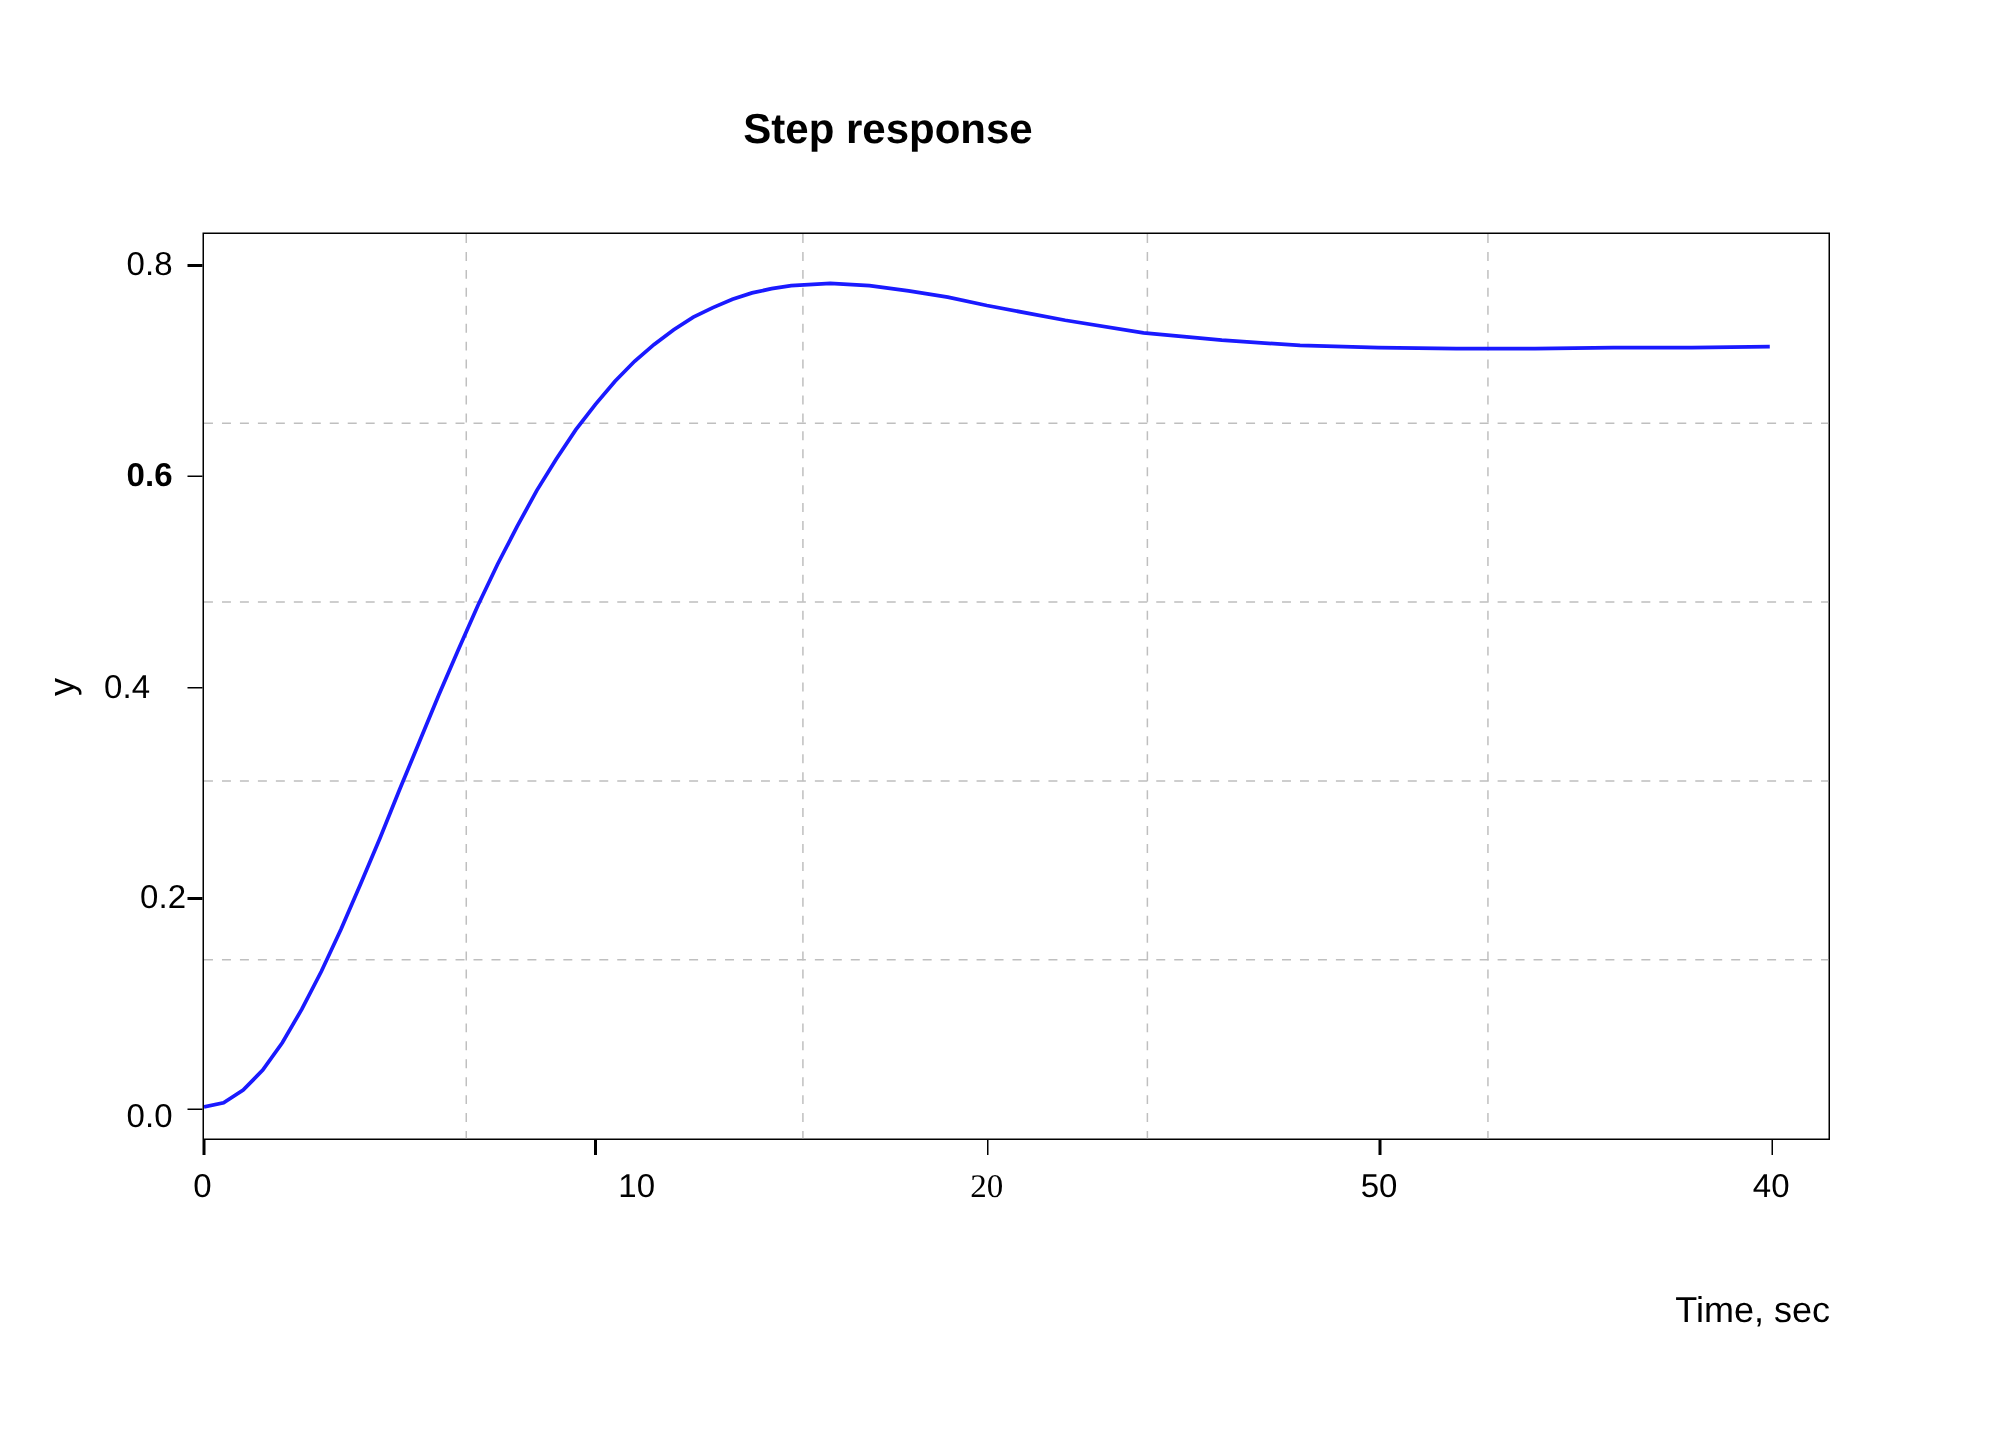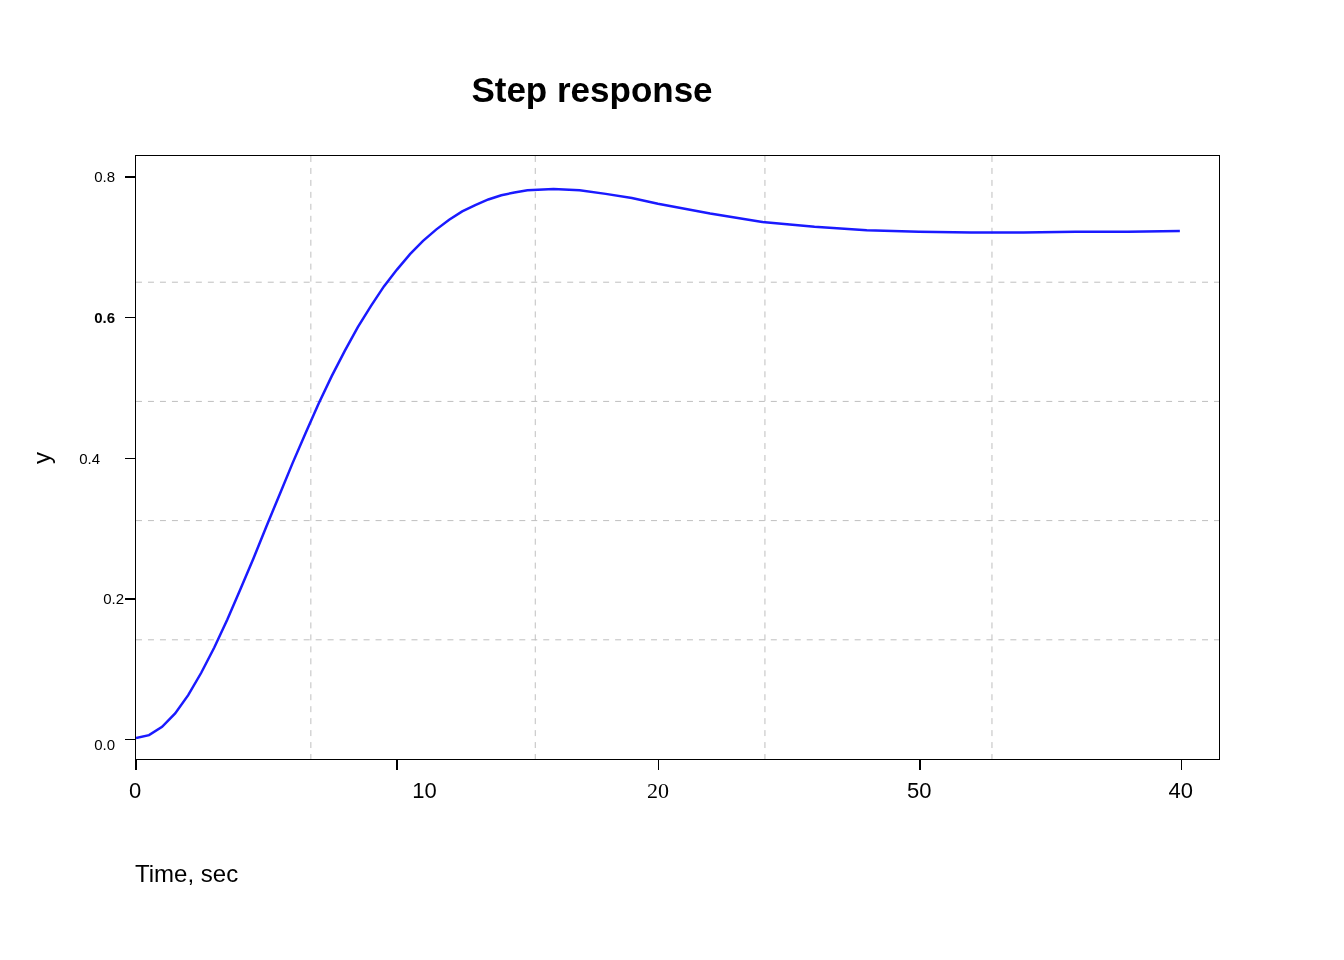--- a/index.html
+++ b/index.html
@@ -15,21 +15,21 @@
     width: 1344px;
     height: 960px;
   }
   .title {
     position: absolute;
     top: 70px;
     left: 0;
     width: 1184px;
     text-align: center;
     font-weight: bold;
-    font-size: 35px;
+    font-size: 28px;
     color: #000;
   }
   .plot-box {
     position: absolute;
     left: 135px;
     top: 155px;
     width: 1085px;
     height: 605px;
     border: 1.5px solid #000;
     box-sizing: border-box;
@@ -49,21 +49,21 @@
   .curve {
     fill: none;
     stroke: #1a1aff;
     stroke-width: 2.5;
   }
   .xlabel {
     position: absolute;
     left: 135px;
     width: 1085px;
     top: 860px;
-    text-align: left;
+    text-align: right;
     font-size: 24px;
     color: #000;
   }
   .ylabel {
     position: absolute;
     left: 30px;
     top: 155px;
     height: 605px;
     width: 24px;
     display: flex;
@@ -77,21 +77,21 @@
     white-space: nowrap;
   }
   .tick-label-x {
     position: absolute;
     font-size: 22px;
     color: #000;
     transform: translateX(-50%);
   }
   .tick-label-y {
     position: absolute;
-    font-size: 15px;
+    font-size: 22px;
     color: #000;
     transform: translateY(-50%);
     text-align: right;
     width: 50px;
   }
   .tick-mark {
     position: absolute;
     background: #000;
   }
 </style>

